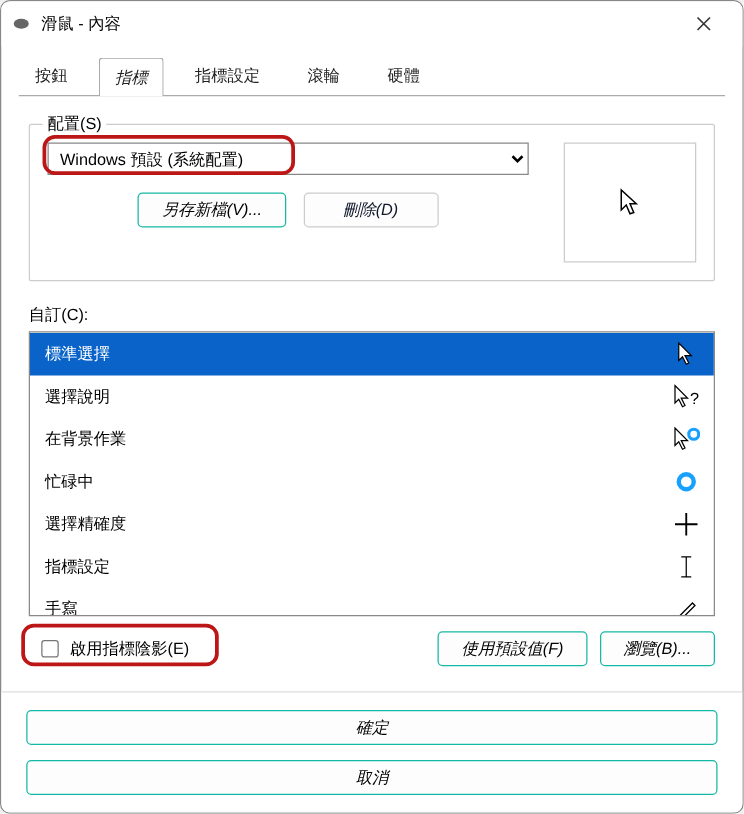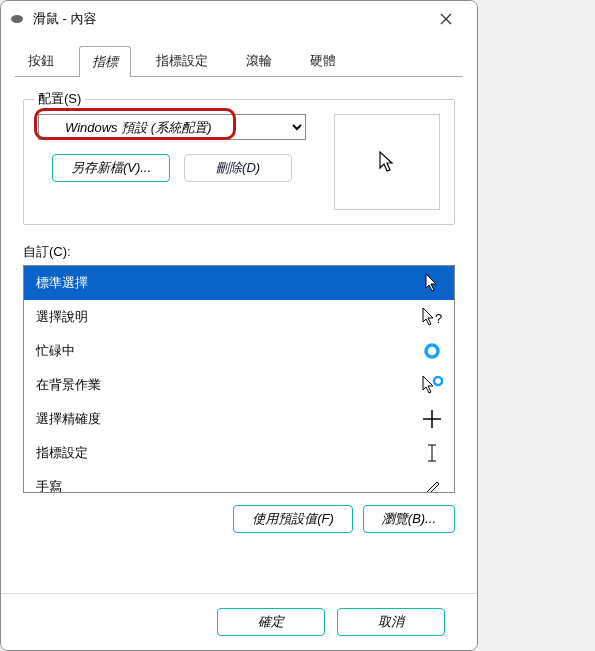--- a/index.html
+++ b/index.html
@@ -1,51 +1,51 @@
 <!DOCTYPE html>
 <html><head>
 <meta charset="utf-8">
 <style>
 * { box-sizing: border-box; font-family: "Microsoft JhengHei", "Segoe UI", sans-serif; font-size: 13px; }
 body { margin: 0; background: #f0f0f0; width: 595px; height: 651px; overflow: hidden; }
-.window { width: 478px; height: 651px; background: #fff; border: 1px solid #888; border-radius: 8px; overflow: hidden; display: flex; flex-direction: column; }
+.window { width: 595px; height: 651px; background: #fff; border: 1px solid #888; border-radius: 8px; overflow: hidden; display: flex; flex-direction: column; }
 .titlebar { height: 36px; background: #fff; display: flex; align-items: center; padding: 0 8px; }
 .titlebar .icon { width: 16px; height: 16px; margin-right: 8px; }
 .titlebar .title { flex: 1; color: #000; }
 .titlebar .close { width: 46px; height: 36px; display: flex; align-items: center; justify-content: center; cursor: pointer; }
 .tabs { display: flex; padding: 8px 14px 0 14px; gap: 12px; }
 .tab { padding: 6px 12px; border: 1px solid transparent; border-bottom: none; cursor: pointer; color: #222; }
 .tab.active { border-color: #aaa; background: #fff; border-top-left-radius: 3px; border-top-right-radius: 3px; position: relative; top: 1px; font-style: italic; }
 .tab-line { height: 1px; background: #aaa; margin: 0 14px; }
 .content { padding: 18px 22px 10px 22px; flex: 1; display: flex; flex-direction: column; }
 .group { border: 1px solid #ccc; border-radius: 2px; padding: 14px 14px 14px 14px; position: relative; margin-top: 4px; }
 .group-label { position: absolute; top: -10px; left: 10px; background: #fff; padding: 0 4px; }
 .scheme-row { display: flex; gap: 18px; align-items: flex-start; }
 .scheme-left { flex: 1; }
 .combo-wrap { position: relative; }
 .highlight-red { position: absolute; border: 3px solid #bd1616; border-radius: 10px; pointer-events: none; }
 .hl1 { top: -6px; left: -4px; width: 202px; height: 32px; }
 .hl2 { left: -6px; top: -6px; width: 158px; height: 34px; }
-select.combo { width: 100%; height: 26px; border: 1px solid #888; padding: 2px 22px; background: #fff; font-style: italic; }
+select.combo { width: 100%; height: 26px; border: 1px solid #888; padding: 2px 5px; background: #fff; }
 .btn-row { display: flex; gap: 14px; margin-top: 14px; justify-content: center; }
 button.win { height: 28px; padding: 0 18px; border: 1px solid #14b8a6; background: #fdfdfd; border-radius: 4px; cursor: pointer; min-width: 108px; font-style: italic; }
 button.win:disabled { color: #0f172a; border-color: #ccc; cursor: default; }
 .preview-pane { width: 106px; height: 96px; border: 1px solid #ccc; margin-left: 10px; display: flex; align-items: center; justify-content: center; }
 .custom-label { margin-top: 18px; margin-bottom: 4px; }
 .listbox { border: 1px solid #888; height: 228px; overflow: hidden; display: flex; }
 .list-inner { flex: 1; overflow-y: auto; }
 .list-item { display: flex; align-items: center; height: 34px; padding: 0 10px 0 12px; cursor: pointer; }
 .list-item.selected { background: #0a63c9; color: #fff; }
 .list-item .li-label { flex: 1; }
 .list-item .li-icon { width: 24px; display: flex; justify-content: center; }
 .bottom-row { display: flex; align-items: center; margin-top: 12px; gap: 10px; }
 .cb-wrap { display: flex; align-items: center; gap: 6px; position: relative; padding: 4px 6px; }
 input[type=checkbox] { width: 14px; height: 14px; }
 .spacer { flex: 1; }
-.dialog-footer { border-top: 1px solid #ddd; padding: 14px 32px; display: flex; justify-content: flex-end; gap: 12px; background: #fff; }
+.dialog-footer { border-top: 1px solid #ddd; padding: 14px 20px; display: flex; justify-content: flex-end; gap: 12px; background: #fff; flex-direction: column; }
 
 .list-inner::-webkit-scrollbar { width: 16px; }
 .list-inner::-webkit-scrollbar-track { background: #f0f0f0; }
 .list-inner::-webkit-scrollbar-thumb { background: #c0c0c0; border-radius: 3px; }
 </style>
 </head>
 <body>
 
 <div class="window">
 
@@ -112,33 +112,33 @@
         <div class="list-item">
           <span class="li-label">選擇說明</span>
           <span class="li-icon">
             <svg width="22" height="20" viewBox="0 0 22 20">
                 <path d="M2 1 L2 15 L5 12 L8 18 L10 17 L7 11 L12 11 Z" fill="#fff" stroke="#000"></path>
                 <text x="14" y="16" font-size="10" fill="#000">?</text>
               </svg>
           </span>
         </div>
         <div class="list-item">
-          <span class="li-label">忙碌中</span>
-          <span class="li-icon">
-            <svg width="18" height="18" viewBox="0 0 18 18">
-                <circle cx="9" cy="9" r="6" fill="none" stroke="#18a0ff" stroke-width="3.5"></circle>
-              </svg>
-          </span>
-        </div>
-        <div class="list-item">
           <span class="li-label">在背景作業</span>
           <span class="li-icon">
             <svg width="22" height="20" viewBox="0 0 22 20">
                 <path d="M2 1 L2 15 L5 12 L8 18 L10 17 L7 11 L12 11 Z" fill="#fff" stroke="#000"></path>
                 <circle cx="17" cy="6" r="4" fill="none" stroke="#18a0ff" stroke-width="2.5"></circle>
+              </svg>
+          </span>
+        </div>
+        <div class="list-item">
+          <span class="li-label">忙碌中</span>
+          <span class="li-icon">
+            <svg width="18" height="18" viewBox="0 0 18 18">
+                <circle cx="9" cy="9" r="6" fill="none" stroke="#18a0ff" stroke-width="3.5"></circle>
               </svg>
           </span>
         </div>
         <div class="list-item">
           <span class="li-label">選擇精確度</span>
           <span class="li-icon">
             <svg width="20" height="20" viewBox="0 0 20 20">
                 <path d="M10 1 L10 19 M1 10 L19 10" stroke="#000" stroke-width="1.5"></path>
               </svg>
           </span>
@@ -157,20 +157,25 @@
             <svg width="20" height="20" viewBox="0 0 20 20">
                 <path d="M3 17 L15 5 L17 7 L5 19 Z" fill="#fff" stroke="#000"></path>
                 <path d="M3 17 L5 19 L2 20 Z" fill="#d00"></path>
               </svg>
           </span>
         </div>
       </div>
     </div>
 
     <div class="bottom-row">
+      <label class="cb-wrap">
+        <input type="checkbox" style="">
+        <span>啟用指標陰影(E)</span>
+        <div class="highlight-red hl2"></div>
+      </label>
       <div class="spacer"></div>
       <button class="win">使用預設值(F)</button>
       <button class="win" style="min-width:88px">瀏覽(B)...</button>
     </div>
 
   </div>
 
   <div class="dialog-footer">
     <button class="win">確定</button>
     <button class="win">取消</button>

